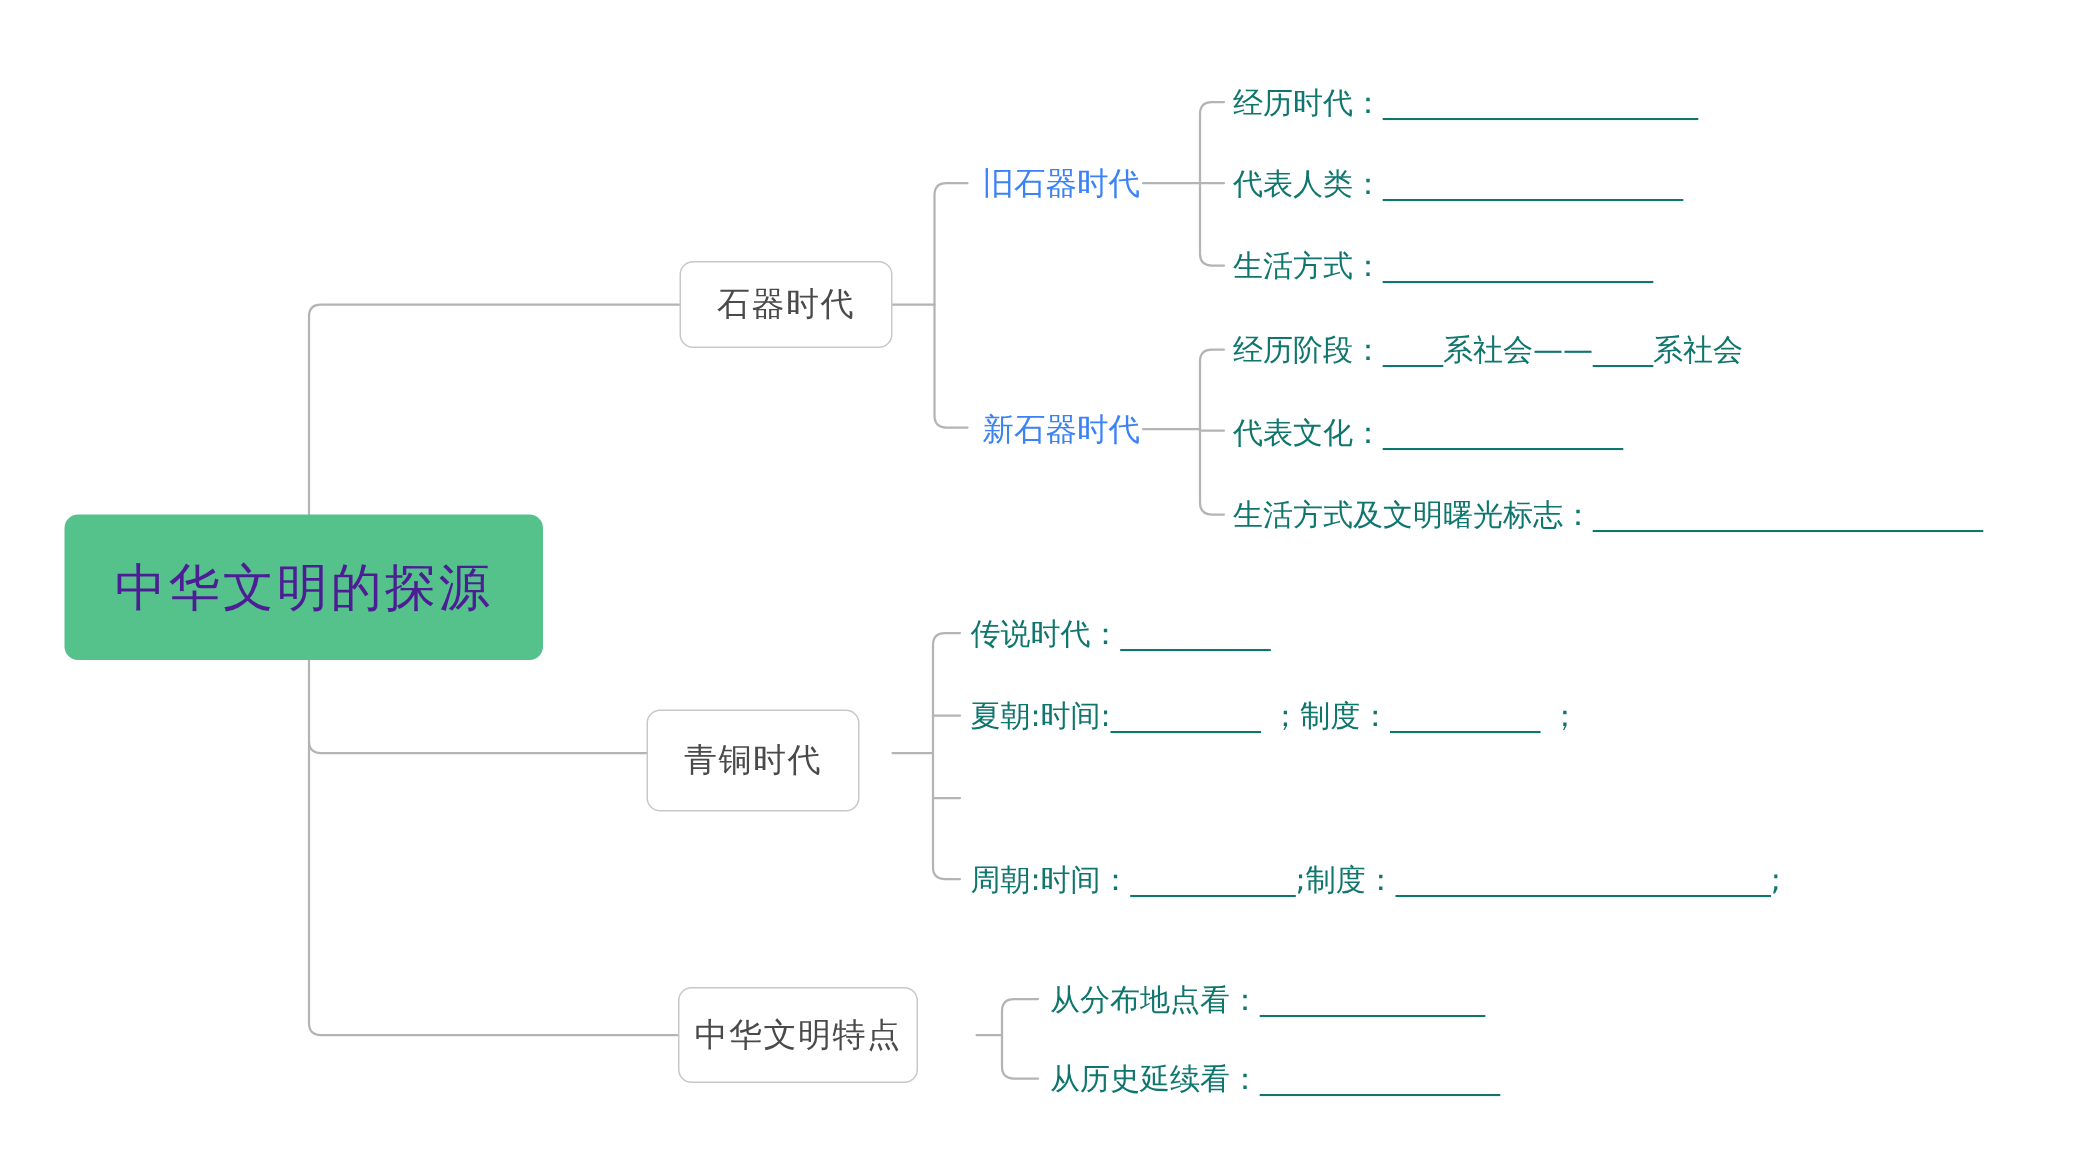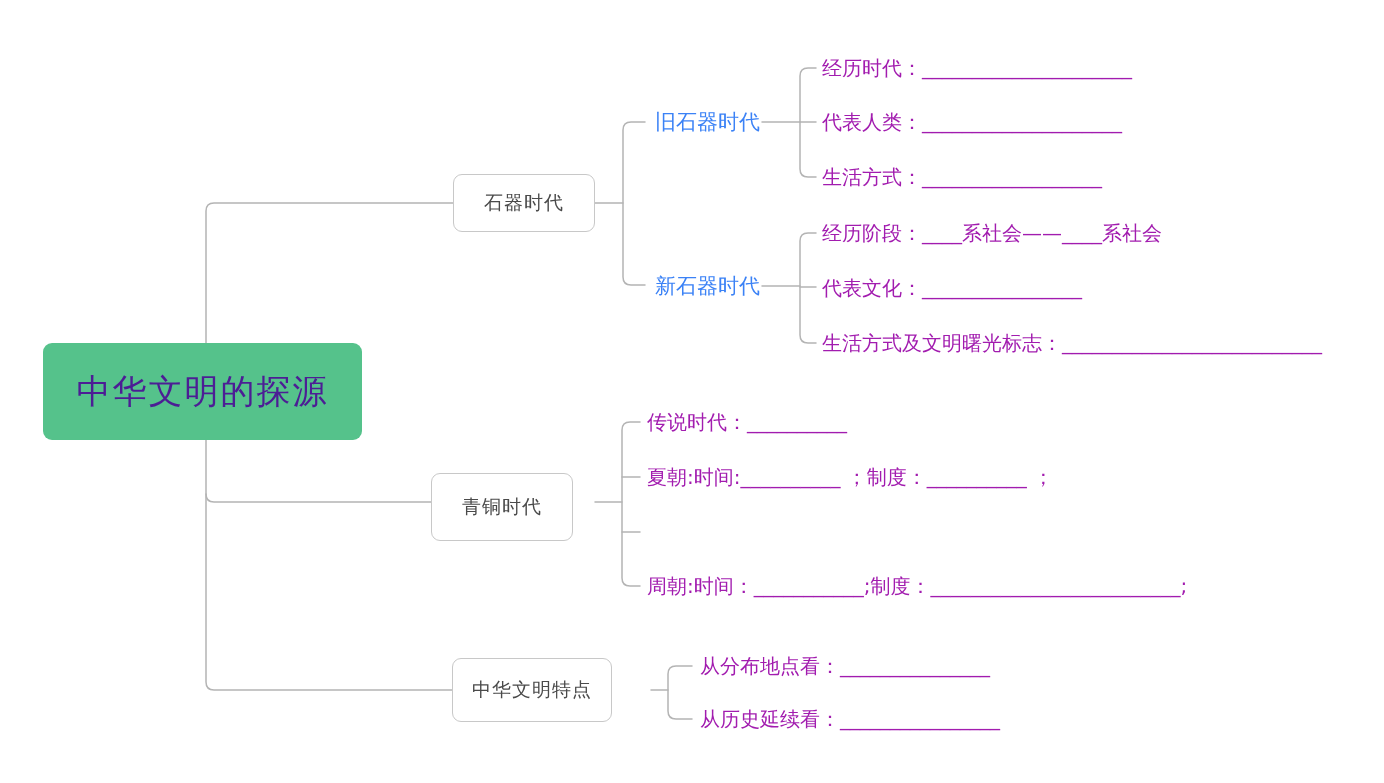--- a/index.html
+++ b/index.html
@@ -38,40 +38,40 @@
     color: #4c1d95;
     font-size: 34px;
     border-radius: 9px;
     letter-spacing: 2px;
   }
   .box {
     background: #ffffff;
     border: 1px solid #c8c8c8;
     border-radius: 9px;
     color: #4a4a4a;
-    font-size: 19px;
+    font-size: 22px;
     letter-spacing: 1px;
   }
   .box1 { left: 453px; top: 174px; width: 142px; height: 58px; }
   .box2 { left: 431px; top: 473px; width: 142px; height: 68px; }
   .box3 { left: 452px; top: 658px; width: 160px; height: 64px; }
   .lvl2 {
     position: absolute;
     height: 26px;
     line-height: 26px;
     font-size: 21px;
     color: #3b82f6;
     white-space: nowrap;
   }
   .leaf {
     position: absolute;
     height: 28px;
     line-height: 28px;
     font-size: 20px;
-    color: #a21caf;
+    color: #0f766e;
     white-space: nowrap;
   }
 </style>
 </head>
 <body>
 
 <div class="canvas">
 
   <svg class="connectors" width="1384" height="783">
     <g fill="none" stroke-width="1.5" stroke-linecap="round" stroke="#b4b4b4">

